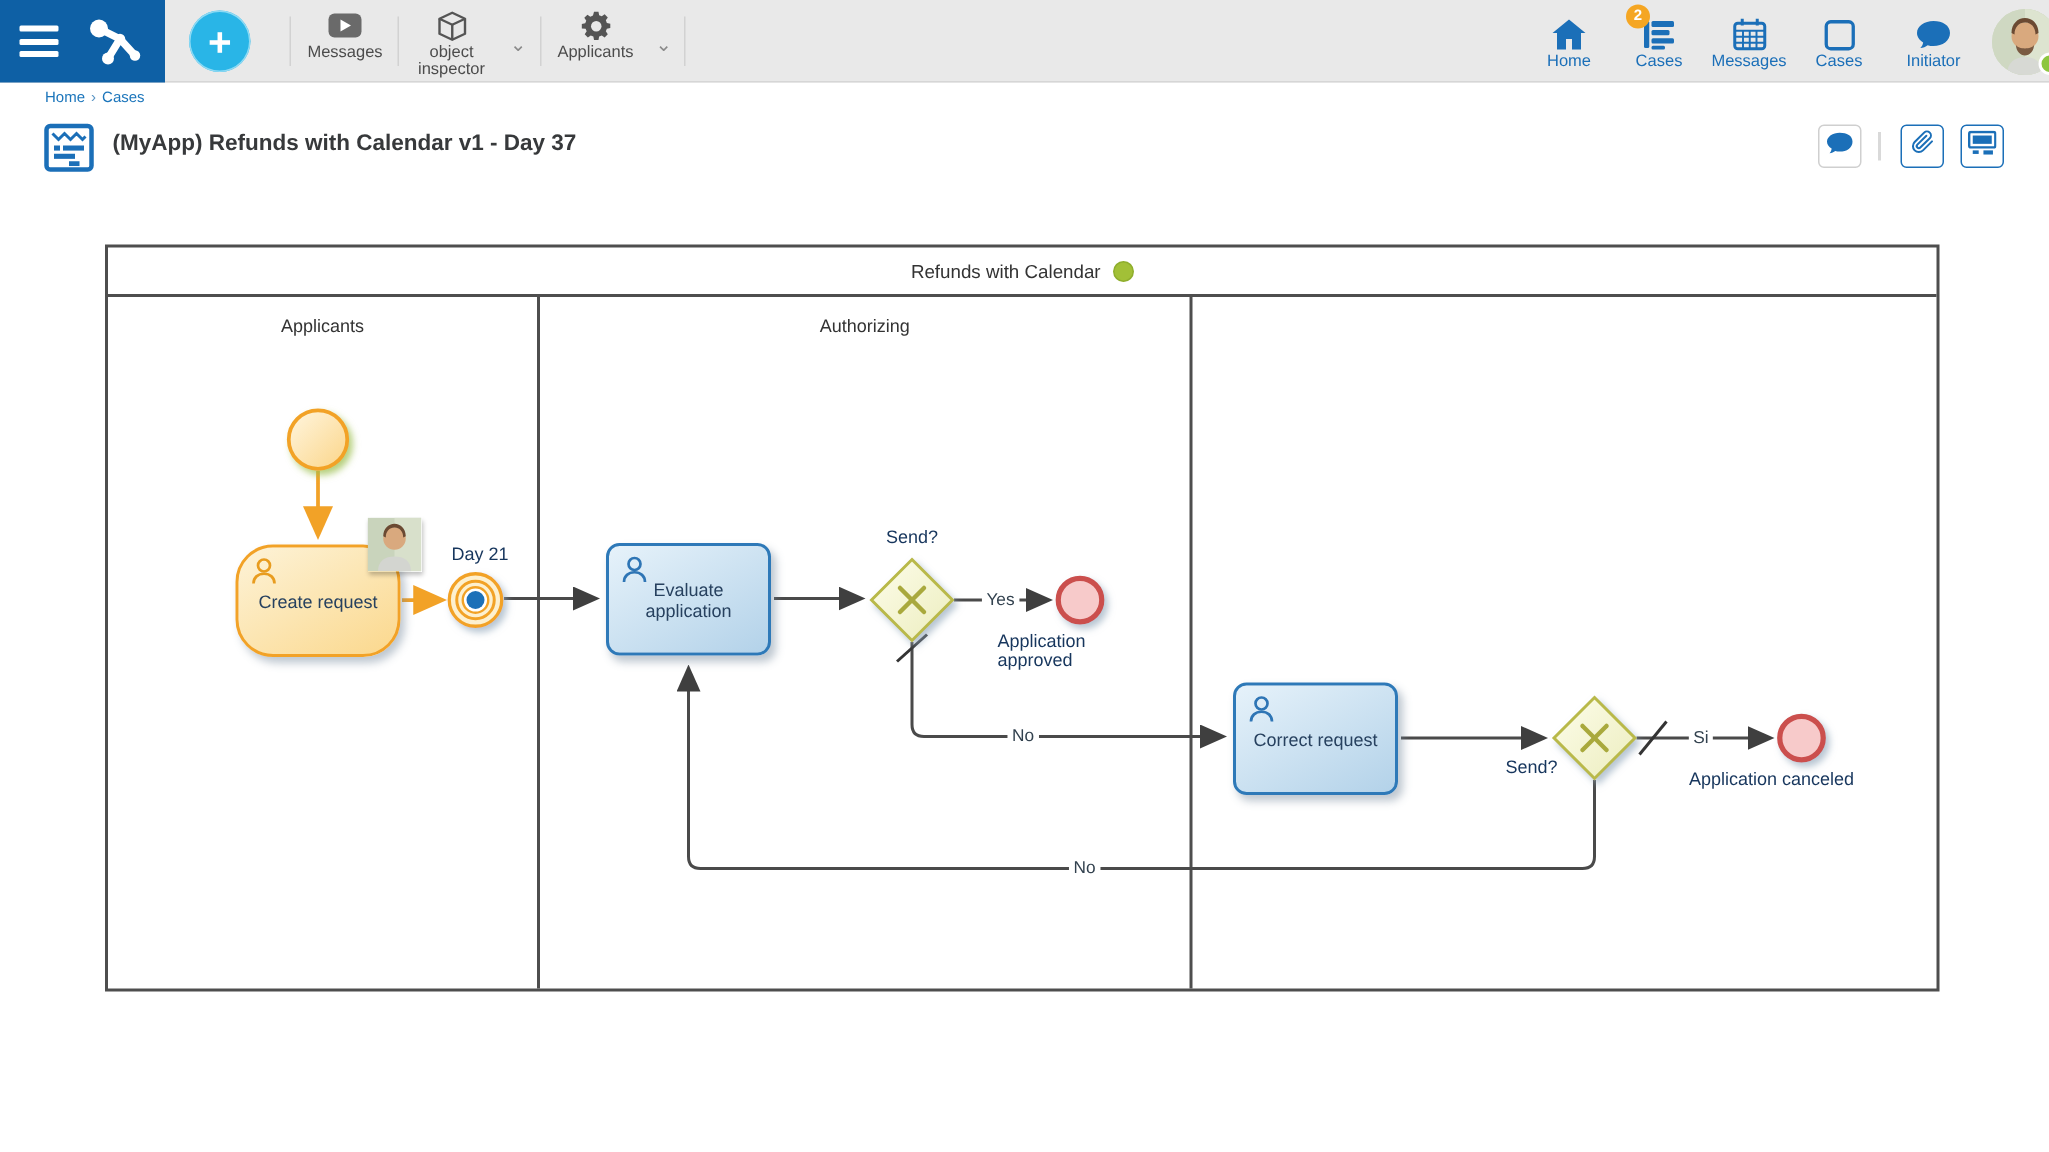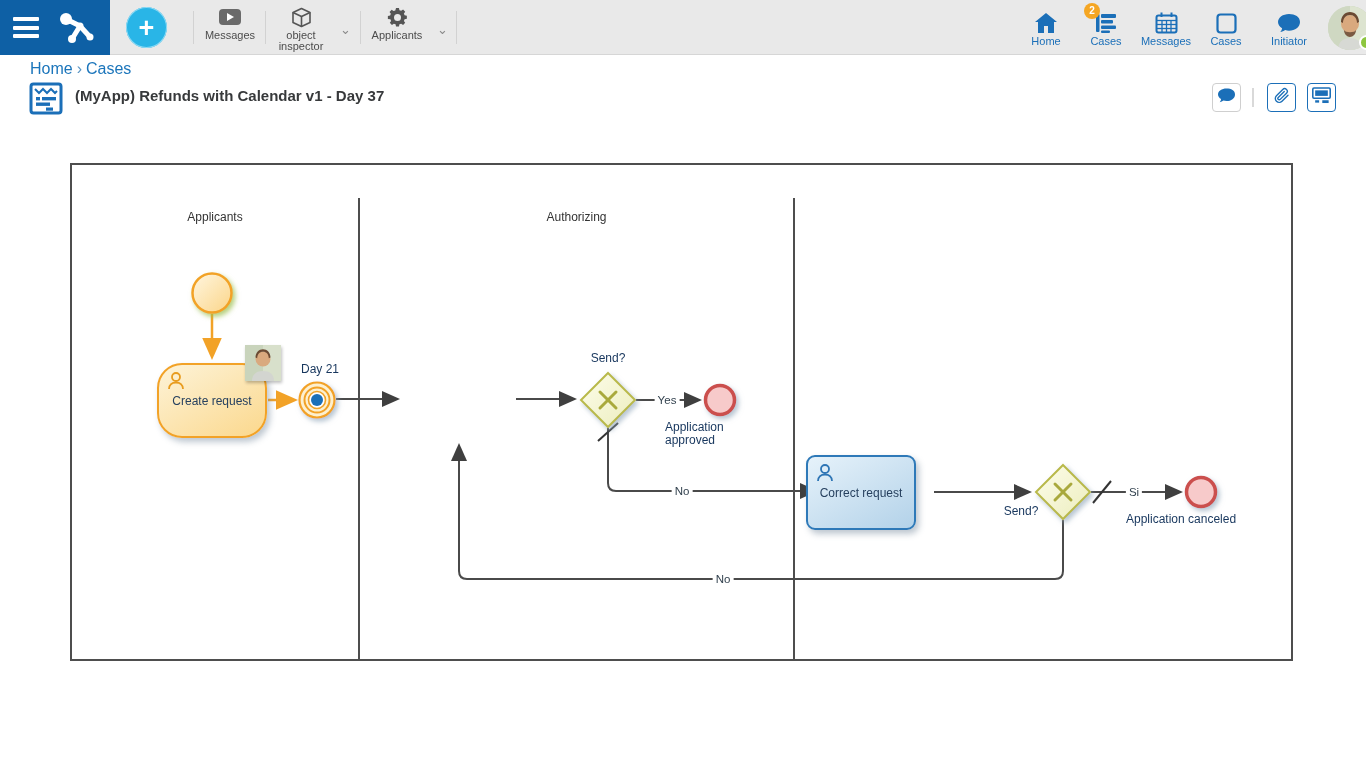--- a/index.html
+++ b/index.html
@@ -22,21 +22,21 @@
   .topnav { position:absolute; right:0; top:0; height:55px; display:flex; align-items:center; }
   .nav-item { width:60px; display:flex; flex-direction:column; align-items:center; color:#1b6fb8; font-size:11px; cursor:pointer; position:relative; }
   .nav-item .nv-ic { height:26px; display:flex; align-items:flex-end; justify-content:center; }
   .nav-item .nv-label { margin-top:1px; }
   .badge { position:absolute; left:8px; top:-5px; min-width:16px; height:16px; border-radius:50%; background:#f5a623; color:#fff; font-size:10px; font-weight:bold; line-height:16px; text-align:center; }
   .avatar-wrap { position:relative; width:44px; height:44px; margin-left:6px; margin-right:-6px; cursor:pointer; }
   .avatar { width:44px; height:44px; border-radius:50%; overflow:hidden; background:#cfd8c2; }
   .presence-dot { position:absolute; right:-2px; bottom:0; width:15px; height:15px; border-radius:50%; background:#8dc63f; border:2px solid #fff; }
 
   
-  .breadcrumb { position:absolute; left:30px; top:60px; font-size:16px; color:#1b75bb; }
+  .breadcrumb { position:absolute; left:30px; top:60px; font-size:10px; color:#1b75bb; }
   .breadcrumb a { color:#1b75bb; text-decoration:none; cursor:pointer; }
   .crumb-sep { color:#5a95c4; margin:0 4px; }
   .title-icon { position:absolute; left:28px; top:80px; cursor:default; }
   .page-title { position:absolute; left:75px; top:87px; font-size:15px; font-weight:bold; color:#37393b; }
   .act-btn { position:absolute; top:83px; width:29px; height:29px; background:#fff; border-radius:4px; display:flex; align-items:center; justify-content:center; cursor:pointer; }
   .act-comment { left:1212px; border:1px solid #cfcfcf; }
   .act-divider { position:absolute; left:1252px; top:88px; width:2px; height:19px; background:#d9d9d9; }
   .act-clip { left:1267px; border:1px solid #1b6fb8; }
   .act-monitor { left:1307px; border:1px solid #1b6fb8; }
 
@@ -49,21 +49,21 @@
   .lane2 { left:288px; width:435px; border-right:2px solid #4e4e4e; }
   .lane3 { left:723px; width:500px; }
   .lane-label { position:absolute; top:12px; width:100%; text-align:center; font-size:12px; color:#333; }
 
   .flows { position:absolute; left:0; top:0; width:1223px; height:498px; }
 
   .task { position:absolute; width:110px; height:75px; border-radius:9px; border:2px solid; display:flex; align-items:center; justify-content:center; text-align:center; font-size:12px; color:#27415f; box-shadow:3px 4px 6px rgba(110,130,150,.45); cursor:pointer; }
   .task .t-label { width:86px; line-height:14px; }
   .task-orange { border-color:#f2a227; background:linear-gradient(150deg,#fdf3d8 0%,#fbd88d 100%); left:85px; top:198px;border-radius:25px; }
   .task-blue1 { border-color:#2e79b8; background:linear-gradient(150deg,#e6f2fa 0%,#b3d2e9 100%); left:332px; top:197px; }
-  .task-blue2 { border-color:#2e79b8; background:linear-gradient(150deg,#e6f2fa 0%,#b3d2e9 100%); left:734px; top:290px;text-align:center; }
+  .task-blue2 { border-color:#2e79b8; background:linear-gradient(150deg,#e6f2fa 0%,#b3d2e9 100%); left:750px; top:290px;text-align:center; }
   .person-ic { position:absolute; left:7px; top:6px; }
   .mini-avatar { position:absolute; left:173px; top:180px; width:36px; height:36px; overflow:hidden; box-shadow:1px 2px 3px rgba(0,0,0,.25); cursor:default; }
 
   .dlabel { position:absolute; font-size:12px; color:#17365d; transform:translateX(-50%); white-space:nowrap; cursor:default; }
   .flabel { position:absolute; font-size:11.5px; color:#33424f; transform:translate(-50%,-50%); background:#fff; padding:0 3px; cursor:default; }
   .elabel { position:absolute; font-size:12px; color:#17365d; transform:translateX(-50%); text-align:left; line-height:13px; cursor:default; }
 </style>
 </head>
 <body>
 
@@ -245,20 +245,24 @@
         <rect x="1" y="1" width="22" height="13" rx="1.5" fill="none" stroke="#1b6fb8" stroke-width="2"></rect>
         <rect x="4" y="4" width="16" height="7"></rect>
           <rect x="4" y="16.5" width="5" height="3"></rect>
           <rect x="13" y="16.5" width="8" height="3.5"></rect>
       </svg>
     </span>
   </div>
 
   <div class="diagram">
 
+    <div class="pool-header">
+      <span>Refunds with Calendar</span>
+      <span class="pool-dot"></span>
+    </div>
 
     <div class="lane lane2">
       <div class="lane-label">Authorizing</div>
     </div>
     <div class="lane lane1">
       <div class="lane-label">Applicants</div>
     </div>
 
     <svg class="flows" viewBox="0 0 1223 498">
       <defs>
@@ -331,20 +335,29 @@
     <div class="task task-orange">
       <span class="person-ic">
         <svg width="20" height="20" viewBox="0 0 20 20" fill="none" stroke="#e89c1f" stroke-width="1.8">
             <circle cx="10" cy="6" r="4"></circle>
             <path d="M3 18c0-4 3-6.5 7-6.5s7 2.5 7 6.5"></path>
           </svg>
       </span>
       <span class="t-label">Create request</span>
     </div>
 
+    <div class="task task-blue1">
+      <span class="person-ic">
+        <svg width="20" height="20" viewBox="0 0 20 20" fill="none" stroke="#2e75b5" stroke-width="1.8">
+            <circle cx="10" cy="6" r="4"></circle>
+            <path d="M3 18c0-4 3-6.5 7-6.5s7 2.5 7 6.5"></path>
+          </svg>
+      </span>
+      <span class="t-label">Evaluate application</span>
+    </div>
 
     <div class="task task-blue2">
       <span class="person-ic">
         <svg width="20" height="20" viewBox="0 0 20 20" fill="none" stroke="#2e75b5" stroke-width="1.8">
             <circle cx="10" cy="6" r="4"></circle>
             <path d="M3 18c0-4 3-6.5 7-6.5s7 2.5 7 6.5"></path>
           </svg>
       </span>
       <span class="t-label">Correct request</span>
     </div>

